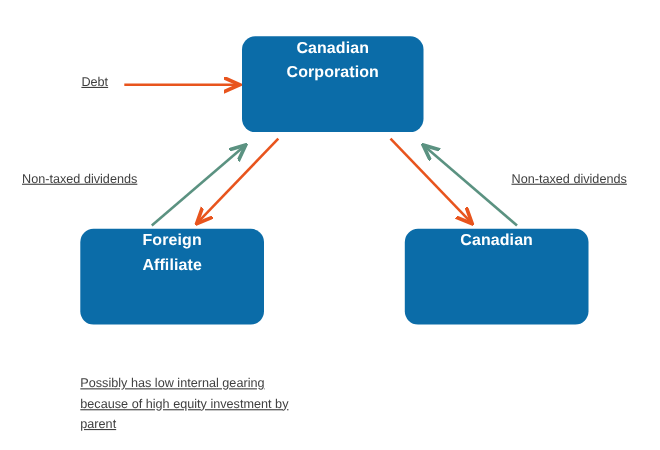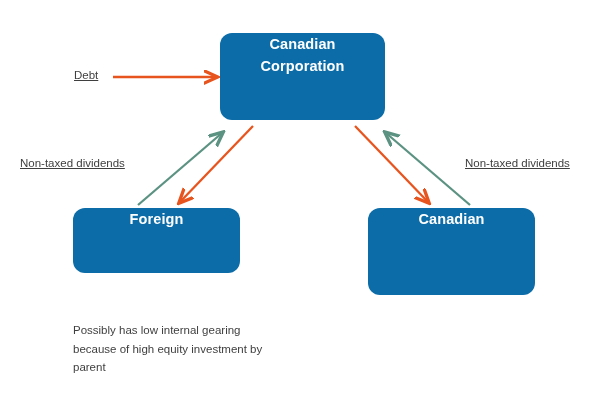--- a/index.html
+++ b/index.html
@@ -47,21 +47,21 @@
   #node-canadian-corporation {
     left: 220px;
     top: 33px;
     width: 165px;
     height: 87px;
   }
   #node-foreign-affiliate {
     left: 73px;
     top: 208px;
     width: 167px;
-    height: 65px;
+    height: 87px;
   }
   #node-canadian-subsidiary {
     left: 368px;
     top: 208px;
     width: 167px;
     height: 87px;
   }
   .edge-label {
     position: absolute;
     color: #3f3f3f;
@@ -86,21 +86,22 @@
   .caption {
     position: absolute;
     color: #3f3f3f;
     font-size: 11.5px;
     line-height: 1.62;
     z-index: 4;
     width: 190px;
   }
   #caption-foreign-affiliate {
     left: 73px;
-    top: 321px;
+    top: 340px;
+    text-decoration: underline;
   }
   #caption-canadian-subsidiary {
     left: 368px;
     top: 321px;
   }
 </style>
 </head>
 <body>
 
 <div id="diagram-root">
@@ -136,20 +137,21 @@
     </g>
   </svg>
 
   <div class="node-box" id="node-canadian-corporation">
     <span class="node-line">Canadian</span>
     <span class="node-line">Corporation</span>
   </div>
 
   <div class="node-box" id="node-foreign-affiliate">
     <span class="node-line">Foreign</span>
+    <span class="node-line">Affiliate</span>
   </div>
 
   <div class="node-box" id="node-canadian-subsidiary">
     <span class="node-line">Canadian</span>
   </div>
 
   <div class="edge-label" id="label-debt">Debt</div>
 
   <div class="edge-label" id="label-non-taxed-left">Non-taxed dividends</div>
 

